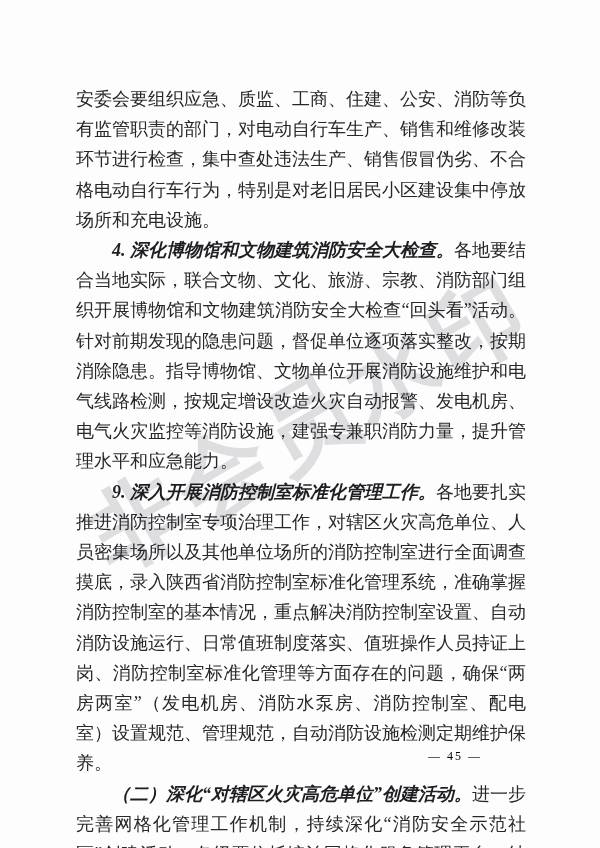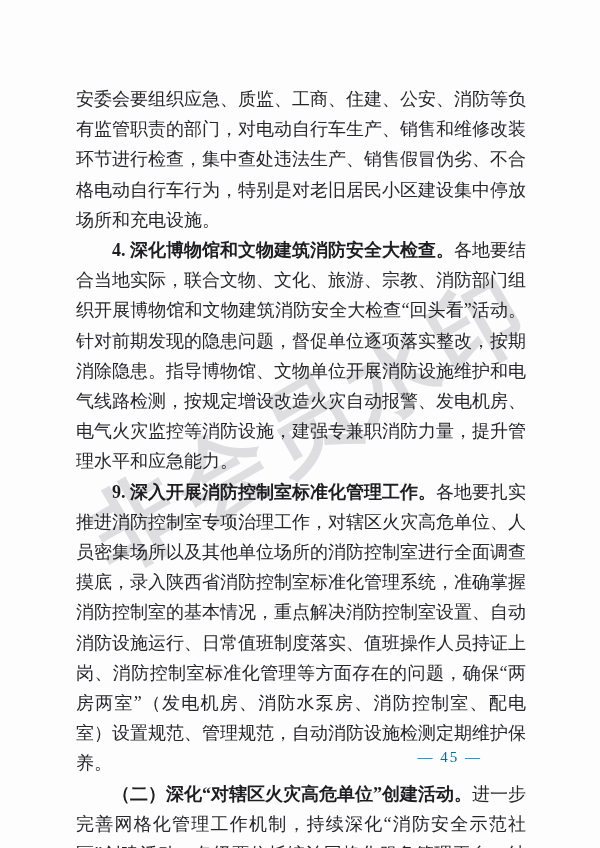--- a/index.html
+++ b/index.html
@@ -51,29 +51,30 @@
   .para {
     margin: 0;
     padding: 0;
   }
   .para.indent {
     text-indent: 2em;
   }
   .seg.bold {
     font-weight: bold;
     color: #1e1e22;
+    font-style: italic;
   }
   .page-number {
     position: absolute;
     right: 118px;
     top: 749px;
     z-index: 1;
-    font-size: 15px;
+    font-size: 12px;
     letter-spacing: 2px;
-    color: #0369a1;
+    color: #000000;
   }
 </style>
 </head>
 <body>
 
 <div class="page">
   <div class="watermark">非会员水印</div>
 
   <div class="content">
       <p class="para"><span class="seg">安委会要组织应急、质监、工商、住建、公安、消防等负有监管职责的部门，对电动自行车生产、销售和维修改装环节进行检查，集中查处违法生产、销售假冒伪劣、不合格电动自行车行为，特别是对老旧居民小区建设集中停放场所和充电设施。</span></p>

